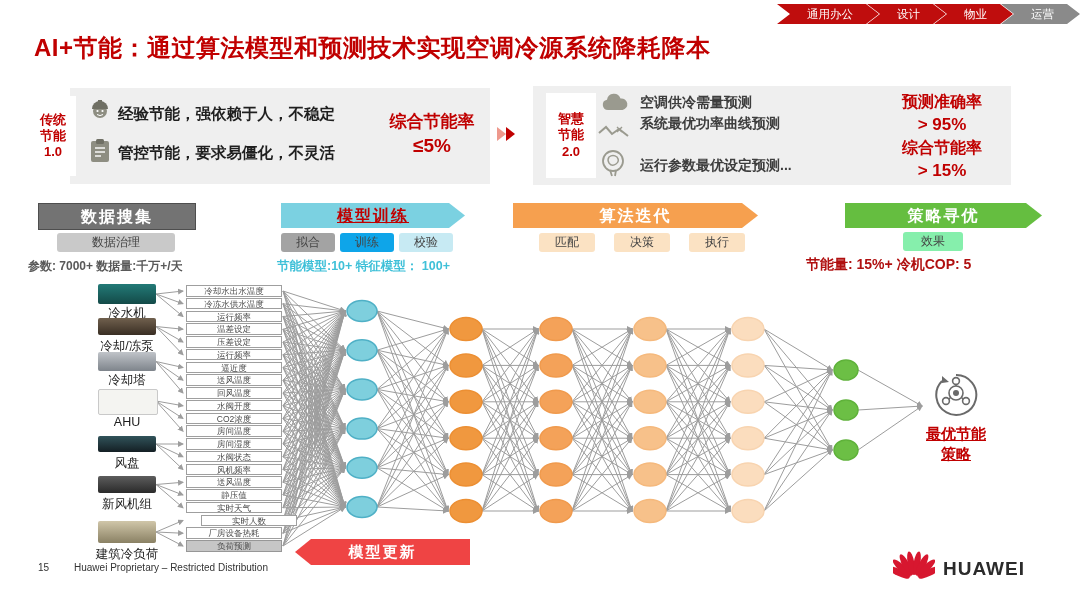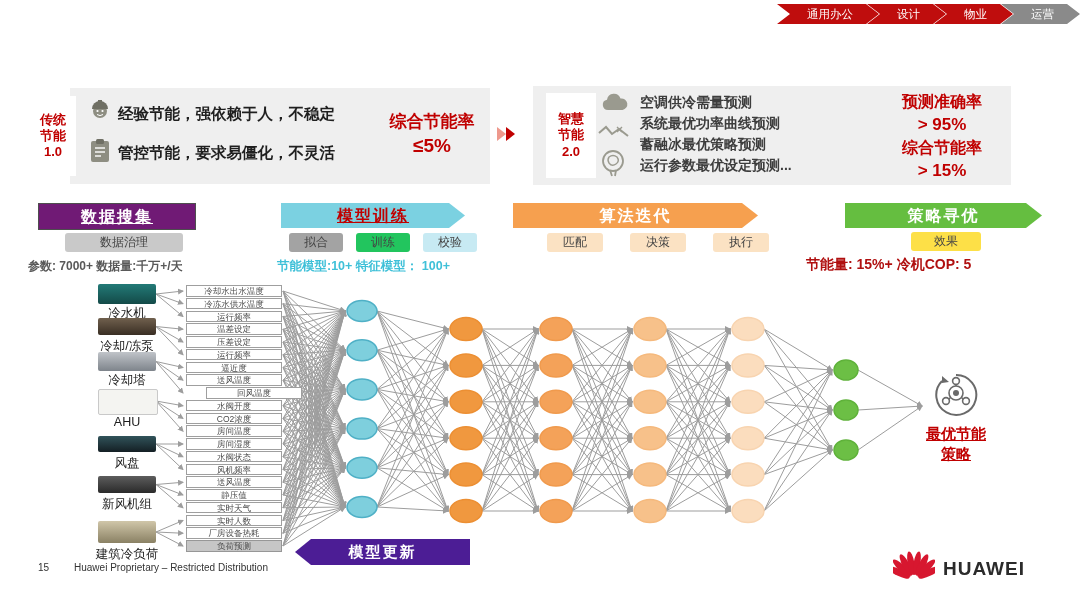--- a/index.html
+++ b/index.html
@@ -15,21 +15,21 @@
   .panel{background:#efefef;}
   .tab{background:#fff;color:#c00000;font-weight:bold;font-size:13px;display:flex;flex-direction:column;justify-content:center;text-align:center;line-height:1.25;}
   .pitem{font-size:15.5px;font-weight:bold;color:#1f1f1f;white-space:nowrap;}
   .sitem{font-size:14px;font-weight:bold;color:#3d3d3d;white-space:nowrap;line-height:21px;}
   .metric{color:#c00000;font-weight:bold;text-align:center;}
   
   .banner{height:25px;line-height:25px;text-align:center;font-size:16px;font-weight:bold;letter-spacing:2px;}
   .arrow-r{clip-path:polygon(0 0,calc(100% - 16px) 0,100% 50%,calc(100% - 16px) 100%,0 100%);}
   .arrow-l{clip-path:polygon(16px 0,100% 0,100% 100%,16px 100%,0 50%);}
   .subrow{display:flex;}
-  .subbox{height:19px;line-height:19px;text-align:center;font-size:12px;color:#444;border-radius:3px;margin-left:8px;}
+  .subbox{height:19px;line-height:19px;text-align:center;font-size:12px;color:#444;border-radius:3px;}
   .stat{font-weight:bold;white-space:nowrap;}
   
   .dev-img{position:absolute;left:98px;width:58px;border-radius:2px;}
   .dev-label{position:absolute;left:72px;width:110px;text-align:center;font-size:12.5px;color:#1c1c1c;}
   
   .inbox{position:absolute;left:186px;width:96px;height:11.6px;line-height:11.6px;background:#fff;border:1px solid #9f9f9f;
     font-size:8.5px;color:#4a4a4a;text-align:center;white-space:nowrap;overflow:hidden;box-sizing:border-box;}
   .inbox.filled{background:#c6c6c6;border-color:#979797;}
   #net{position:absolute;left:0;top:0;z-index:1;pointer-events:none;}
   .layer2{z-index:2;}
@@ -48,20 +48,21 @@
 
 <div id="stage">
 
   <div id="breadcrumb">
       <div class="crumb" style="background: rgb(191, 13, 13);">通用办公</div>
       <div class="crumb" style="background: rgb(191, 13, 13);">设计</div>
       <div class="crumb" style="background: rgb(191, 13, 13);">物业</div>
       <div class="crumb" style="background: rgb(138, 138, 138);">运营</div>
     </div>
 
+  <div id="title" class="abs">AI+节能：通过算法模型和预测技术实现空调冷源系统降耗降本</div>
 
   <div class="abs panel" style="left:70px;top:88px;width:420px;height:96px;"></div>
   <div class="abs tab" style="left:30px;top:96px;width:46px;height:80px;">
     <span>传统</span>
     <span>节能</span>
     <span>1.0</span>
   </div>
   <span class="abs icon" style="left:88px;top:98px;">
     <svg width="24" height="26" viewBox="0 0 24 26">
         <circle cx="12" cy="13" r="7" fill="#8e8e82"></circle>
@@ -114,49 +115,48 @@
   </span>
   <span class="abs icon" style="left:600px;top:148px;">
     <svg width="26" height="30" viewBox="0 0 26 30">
         <circle cx="13" cy="13" r="10" fill="none" stroke="#9a9a8f" stroke-width="1.8"></circle>
         <path d="M9 9 q4-3 8 0 q3 4 -1 7 q-4 3 -7 -1 q-2-3 0-6" fill="none" stroke="#9a9a8f" stroke-width="1.4"></path>
         <path d="M10 22 l2 6 M16 22 l-1 6" stroke="#9a9a8f" stroke-width="1.8"></path>
       </svg>
   </span>
   <div class="abs sitem" style="left:640px;top:92px;">空调供冷需量预测</div>
   <div class="abs sitem" style="left:640px;top:113px;">系统最优功率曲线预测</div>
-  <div class="abs sitem" style="left:640px;top:134px;">蓄融冰最优策略预测</div>
   <div class="abs sitem" style="left:640px;top:155px;">运行参数最优设定预测...</div>
   <div class="abs metric" style="left:874px;top:90px;width:136px;font-size:16px;line-height:23px;">
     <span style="display:block;">预测准确率</span>
     <span style="display:block;font-size:17px;">&gt; 95%</span>
     <span style="display:block;">综合节能率</span>
     <span style="display:block;font-size:17px;">&gt; 15%</span>
   </div>
 
-  <div class="abs banner" style="left:38px;top:203px;width:156px;background:#701a75;border:1px solid #4e4e4e;color:#fff;text-decoration:underline;">数据搜集</div>
+  <div class="abs banner" style="left:38px;top:203px;width:156px;background:#737373;border:1px solid #4e4e4e;color:#fff;">数据搜集</div>
   <div class="abs banner arrow-r" style="left:281px;top:203px;width:184px;background:#7bd1e1;color:#c00000;text-decoration:underline;">模型训练</div>
   <div class="abs banner arrow-r" style="left:513px;top:203px;width:245px;background:#f6a04f;color:#fff;">算法迭代</div>
   <div class="abs banner arrow-r" style="left:845px;top:203px;width:197px;background:#65be40;color:#fff;">策略寻优</div>
 
   <div id="sub-collect" class="abs subrow" style="left:57px;top:233px;gap:6px;">
       <div class="subbox" style="background: rgb(201, 201, 201); width: 118px;">数据治理</div>
     </div>
   <div id="sub-train" class="abs subrow" style="left:281px;top:233px;gap:5px;">
       <div class="subbox" style="background: #a3a3a3; width: 54px;">拟合</div>
-      <div class="subbox" style="background: #22c55e; width: 54px;">训练</div>
+      <div class="subbox" style="background: #0ea5e9; width: 54px;">训练</div>
       <div class="subbox" style="background: rgb(199, 234, 243); width: 54px;">校验</div>
     </div>
   <div id="sub-iterate" class="abs subrow" style="left:539px;top:233px;gap:19px;">
       <div class="subbox" style="background: rgb(251, 226, 195); width: 56px;">匹配</div>
       <div class="subbox" style="background: rgb(251, 226, 195); width: 56px;">决策</div>
       <div class="subbox" style="background: rgb(251, 226, 195); width: 56px;">执行</div>
     </div>
   <div id="sub-optimize" class="abs subrow" style="left:903px;top:232px;">
-      <div class="subbox" style="background: #fde047; width: 70px;">效果</div>
+      <div class="subbox" style="background: #86efac; width: 60px;">效果</div>
     </div>
 
   <div class="abs stat" style="left:28px;top:258px;font-size:12px;color:#595959;">参数: 7000+  数据量:千万+/天</div>
   <div class="abs stat" style="left:277px;top:258px;font-size:12.5px;color:#3fc0d8;">节能模型:10+   特征模型： 100+</div>
   <div class="abs stat" style="left:806px;top:256px;font-size:14px;color:#b01010;">节能量: 15%+   冷机COP: 5</div>
 
   <svg id="net" width="1080" height="599">
       <defs>
         <marker id="arrh" markerWidth="6" markerHeight="6" refX="5" refY="3" orient="auto">
           <path d="M0 0 L6 3 L0 6 z" fill="#9d9d9d"></path>
@@ -527,31 +527,31 @@
     </div>
   <div id="inputs">
       <div class="inbox layer2" style="top: 285px;">冷却水出水温度</div>
       <div class="inbox layer2" style="top: 297.75px;">冷冻水供水温度</div>
       <div class="inbox layer2" style="top: 310.5px;">运行频率</div>
       <div class="inbox layer2" style="top: 323.25px;">温差设定</div>
       <div class="inbox layer2" style="top: 336px;">压差设定</div>
       <div class="inbox layer2" style="top: 348.75px;">运行频率</div>
       <div class="inbox layer2" style="top: 361.5px;">逼近度</div>
       <div class="inbox layer2" style="top: 374.25px;">送风温度</div>
-      <div class="inbox layer2" style="top: 387px; margin-left: 20px;">回风温度</div>
+      <div class="inbox layer2" style="top: 387px;">回风温度</div>
       <div class="inbox layer2" style="top: 399.75px;">水阀开度</div>
       <div class="inbox layer2" style="top: 412.5px;">CO2浓度</div>
       <div class="inbox layer2" style="top: 425.25px;">房间温度</div>
       <div class="inbox layer2" style="top: 438px;">房间湿度</div>
       <div class="inbox layer2" style="top: 450.75px;">水阀状态</div>
       <div class="inbox layer2" style="top: 463.5px;">风机频率</div>
       <div class="inbox layer2" style="top: 476.25px;">送风温度</div>
       <div class="inbox layer2" style="top: 489px;">静压值</div>
       <div class="inbox layer2" style="top: 501.75px;">实时天气</div>
-      <div class="inbox layer2" style="top: 514.5px;">实时人数</div>
+      <div class="inbox layer2" style="top: 514.5px; margin-left: 15px;">实时人数</div>
       <div class="inbox layer2" style="top: 527.25px;">厂房设备热耗</div>
       <div class="inbox layer2 filled" style="top: 540px;">负荷预测</div>
     </div>
 
   <span class="abs icon layer2" style="left:933px;top:372px;">
     <svg width="46" height="46" viewBox="0 0 46 46">
         <path d="M23 3 a20 20 0 1 1 -14 6" fill="none" stroke="#6a6a6a" stroke-width="2"></path>
         <path d="M9 4 L9 11 L16 10 z" fill="#6a6a6a"></path>
         <circle cx="23" cy="21" r="7" fill="none" stroke="#6a6a6a" stroke-width="1.6"></circle>
         <circle cx="23" cy="21" r="3" fill="#6a6a6a"></circle>
@@ -561,21 +561,21 @@
         <line x1="23" y1="12.5" x2="23" y2="14" stroke="#6a6a6a" stroke-width="1.6"></line>
         <line x1="15.8" y1="27" x2="17.5" y2="25.5" stroke="#6a6a6a" stroke-width="1.6"></line>
         <line x1="30.2" y1="27" x2="28.5" y2="25.5" stroke="#6a6a6a" stroke-width="1.6"></line>
       </svg>
   </span>
   <div id="out-label" class="abs">
     <span>最优节能</span>
     <span>策略</span>
   </div>
 
-  <div class="abs banner arrow-l layer2" style="left:295px;top:539px;width:175px;height:26px;line-height:26px;background:#4c1d95;color:#fff;font-size:15px;">模型更新</div>
+  <div class="abs banner arrow-l layer2" style="left:295px;top:539px;width:175px;height:26px;line-height:26px;background:#ef4444;color:#fff;font-size:15px;">模型更新</div>
 
   <div id="footer-page" class="abs">15</div>
   <div id="footer-text" class="abs">Huawei Proprietary – Restricted Distribution</div>
   <div id="brand" class="abs">
     <span class="icon">
       <svg width="42" height="36" viewBox="0 0 42 36" id="petals">
           <ellipse cx="21" cy="14" rx="3.4" ry="12" transform="rotate(-64 21 31)" fill="#d7172f"></ellipse>
           <ellipse cx="21" cy="14" rx="3.4" ry="12" transform="rotate(-46 21 31)" fill="#d7172f"></ellipse>
           <ellipse cx="21" cy="14" rx="3.4" ry="12" transform="rotate(-28 21 31)" fill="#d7172f"></ellipse>
           <ellipse cx="21" cy="14" rx="3.4" ry="12" transform="rotate(-10 21 31)" fill="#d7172f"></ellipse>

